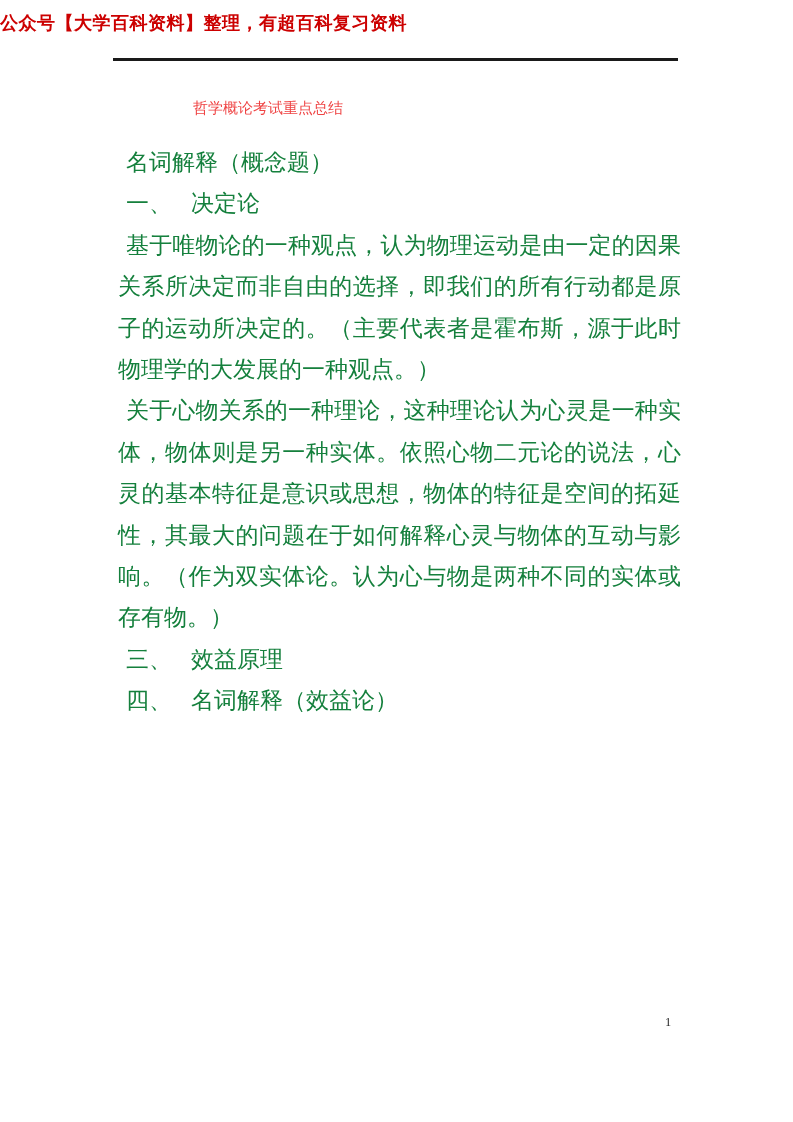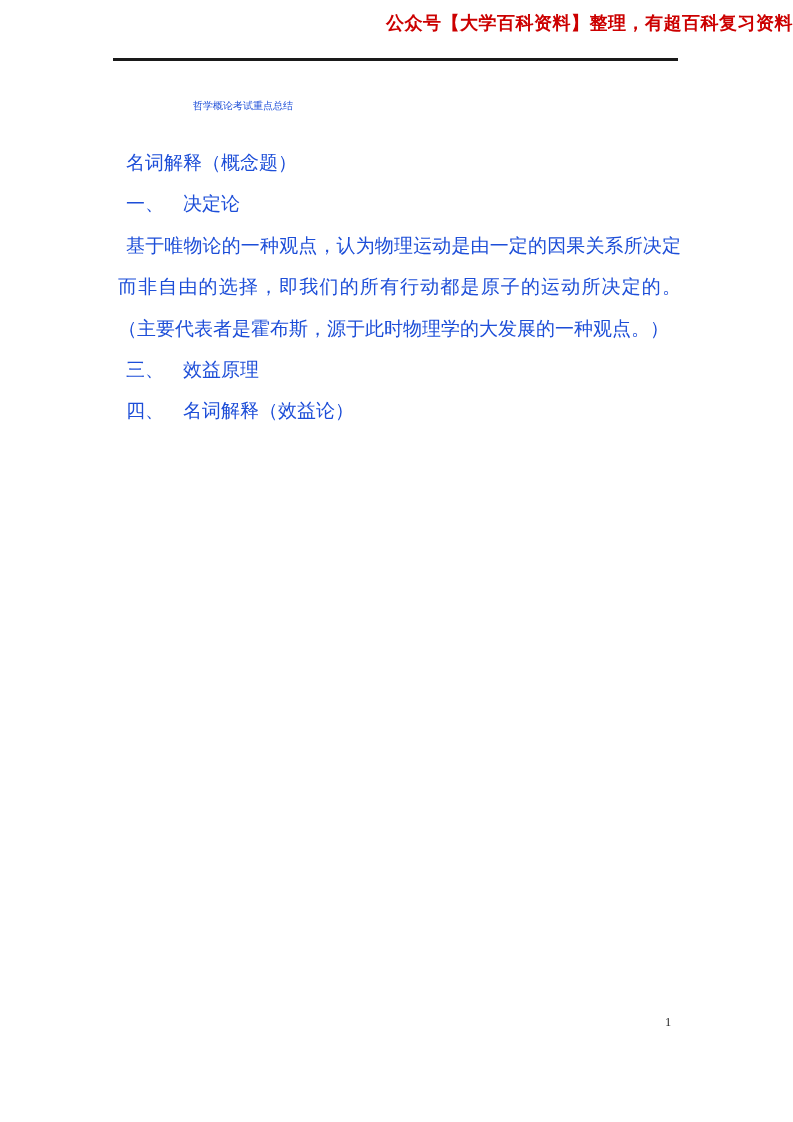--- a/index.html
+++ b/index.html
@@ -13,51 +13,51 @@
     height: 1122px;
     background: #ffffff;
     overflow: hidden;
     font-family: "Liberation Serif", "DejaVu Serif", serif;
   }
   .header-banner {
     position: absolute;
     top: 11px;
     left: 0;
     width: 793px;
-    text-align: right;
+    text-align: left;
     font-size: 18px;
     font-weight: bold;
     color: #cc0000;
     letter-spacing: 0.5px;
     font-family: Liberation Serif, serif;
   }
   .header-divider {
     position: absolute;
     top: 58px;
     left: 113px;
     width: 565px;
     height: 2.5px;
     background: #1a1a1a;
   }
   .doc-title {
     position: absolute;
     top: 99px;
     left: 193px;
-    font-size: 10px;
-    color: #1d4ed8;
+    font-size: 15px;
+    color: #ef4444;
     font-family: "Liberation Sans", "DejaVu Sans", sans-serif;
   }
   .content {
     position: absolute;
     top: 142px;
     left: 118px;
     width: 563px;
-    font-size: 19px;
+    font-size: 23px;
     line-height: 41.4px;
-    color: #1d4ed8;
+    color: #15803d;
     text-align: justify;
   }
   .content p {
     margin: 0;
     padding: 0;
     text-indent: 8px;
   }
   .term-heading .hgap {
     display: inline-block;
     width: 19px;
@@ -84,20 +84,21 @@
 
   <div class="content">
 
     <p>名词解释（概念题）</p>
 
     <p class="term-heading">
       <span>一、</span><span class="hgap"></span><span>决定论</span>
     </p>
     <p>基于唯物论的一种观点，认为物理运动是由一定的因果关系所决定而非自由的选择，即我们的所有行动都是原子的运动所决定的。（主要代表者是霍布斯，源于此时物理学的大发展的一种观点。）</p>
 
+    <p>关于心物关系的一种理论，这种理论认为心灵是一种实体，物体则是另一种实体。依照心物二元论的说法，心灵的基本特征是意识或思想，物体的特征是空间的拓延性，其最大的问题在于如何解释心灵与物体的互动与影响。（作为双实体论。认为心与物是两种不同的实体或存有物。）</p>
 
     <p class="term-heading">
       <span>三、</span><span class="hgap"></span><span>效益原理</span>
     </p>
 
     <p class="term-heading">
       <span>四、</span><span class="hgap"></span><span>名词解释（效益论）</span>
     </p>
 
   </div>

